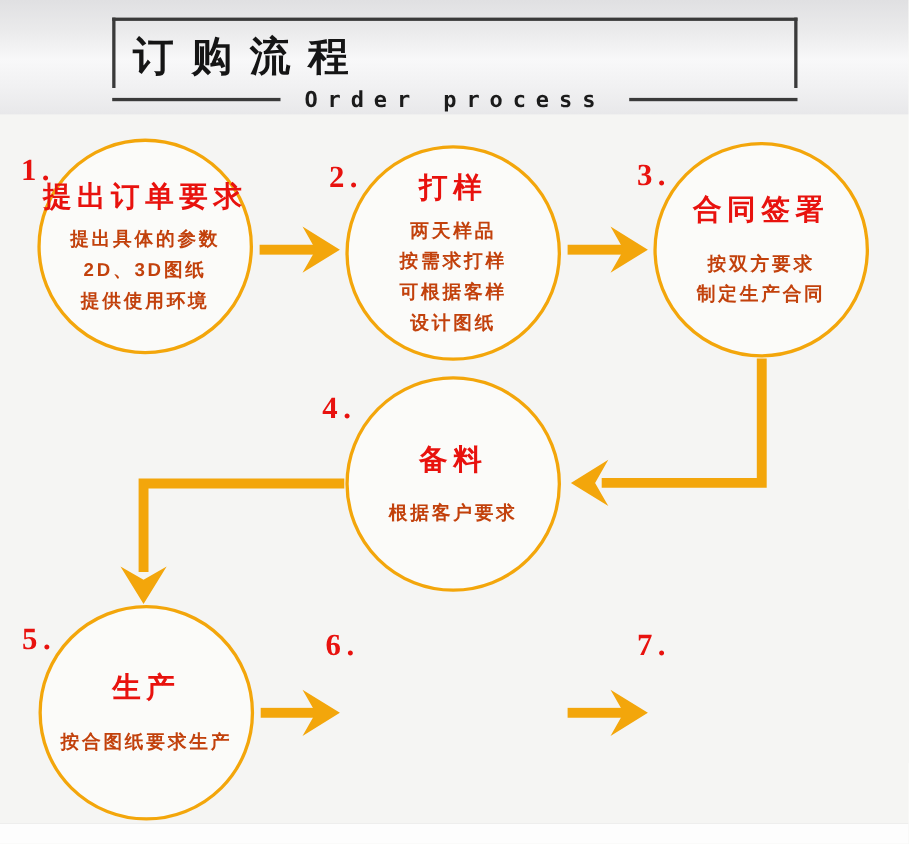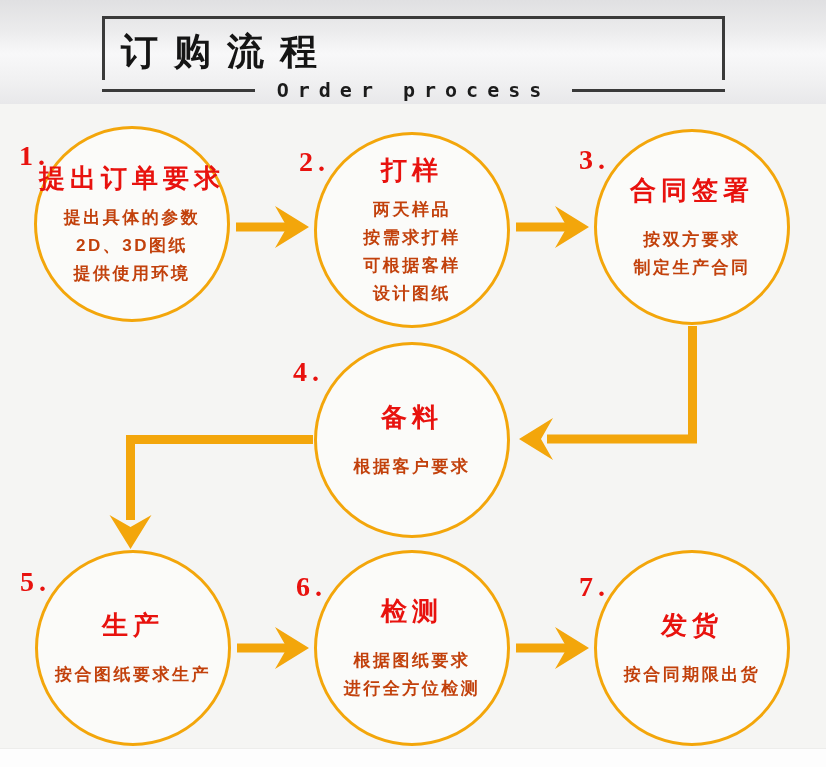--- a/index.html
+++ b/index.html
@@ -152,25 +152,16 @@
   <div class="circle roomy c4">
     <div class="step-title">备料</div>
     <div class="step-line">根据客户要求</div>
   </div>
 
   <div class="circle roomy c5">
     <div class="step-title">生产</div>
     <div class="step-line">按合图纸要求生产</div>
   </div>
 
-  <div class="circle roomy c6">
-    <div class="step-title">检测</div>
-    <div class="step-line">根据图纸要求</div>
-    <div class="step-line">进行全方位检测</div>
-  </div>
 
-  <div class="circle roomy c7">
-    <div class="step-title">发货</div>
-    <div class="step-line">按合同期限出货</div>
-  </div>
 
   <div class="footer-band"></div>
 </div>
 
 </body></html>

